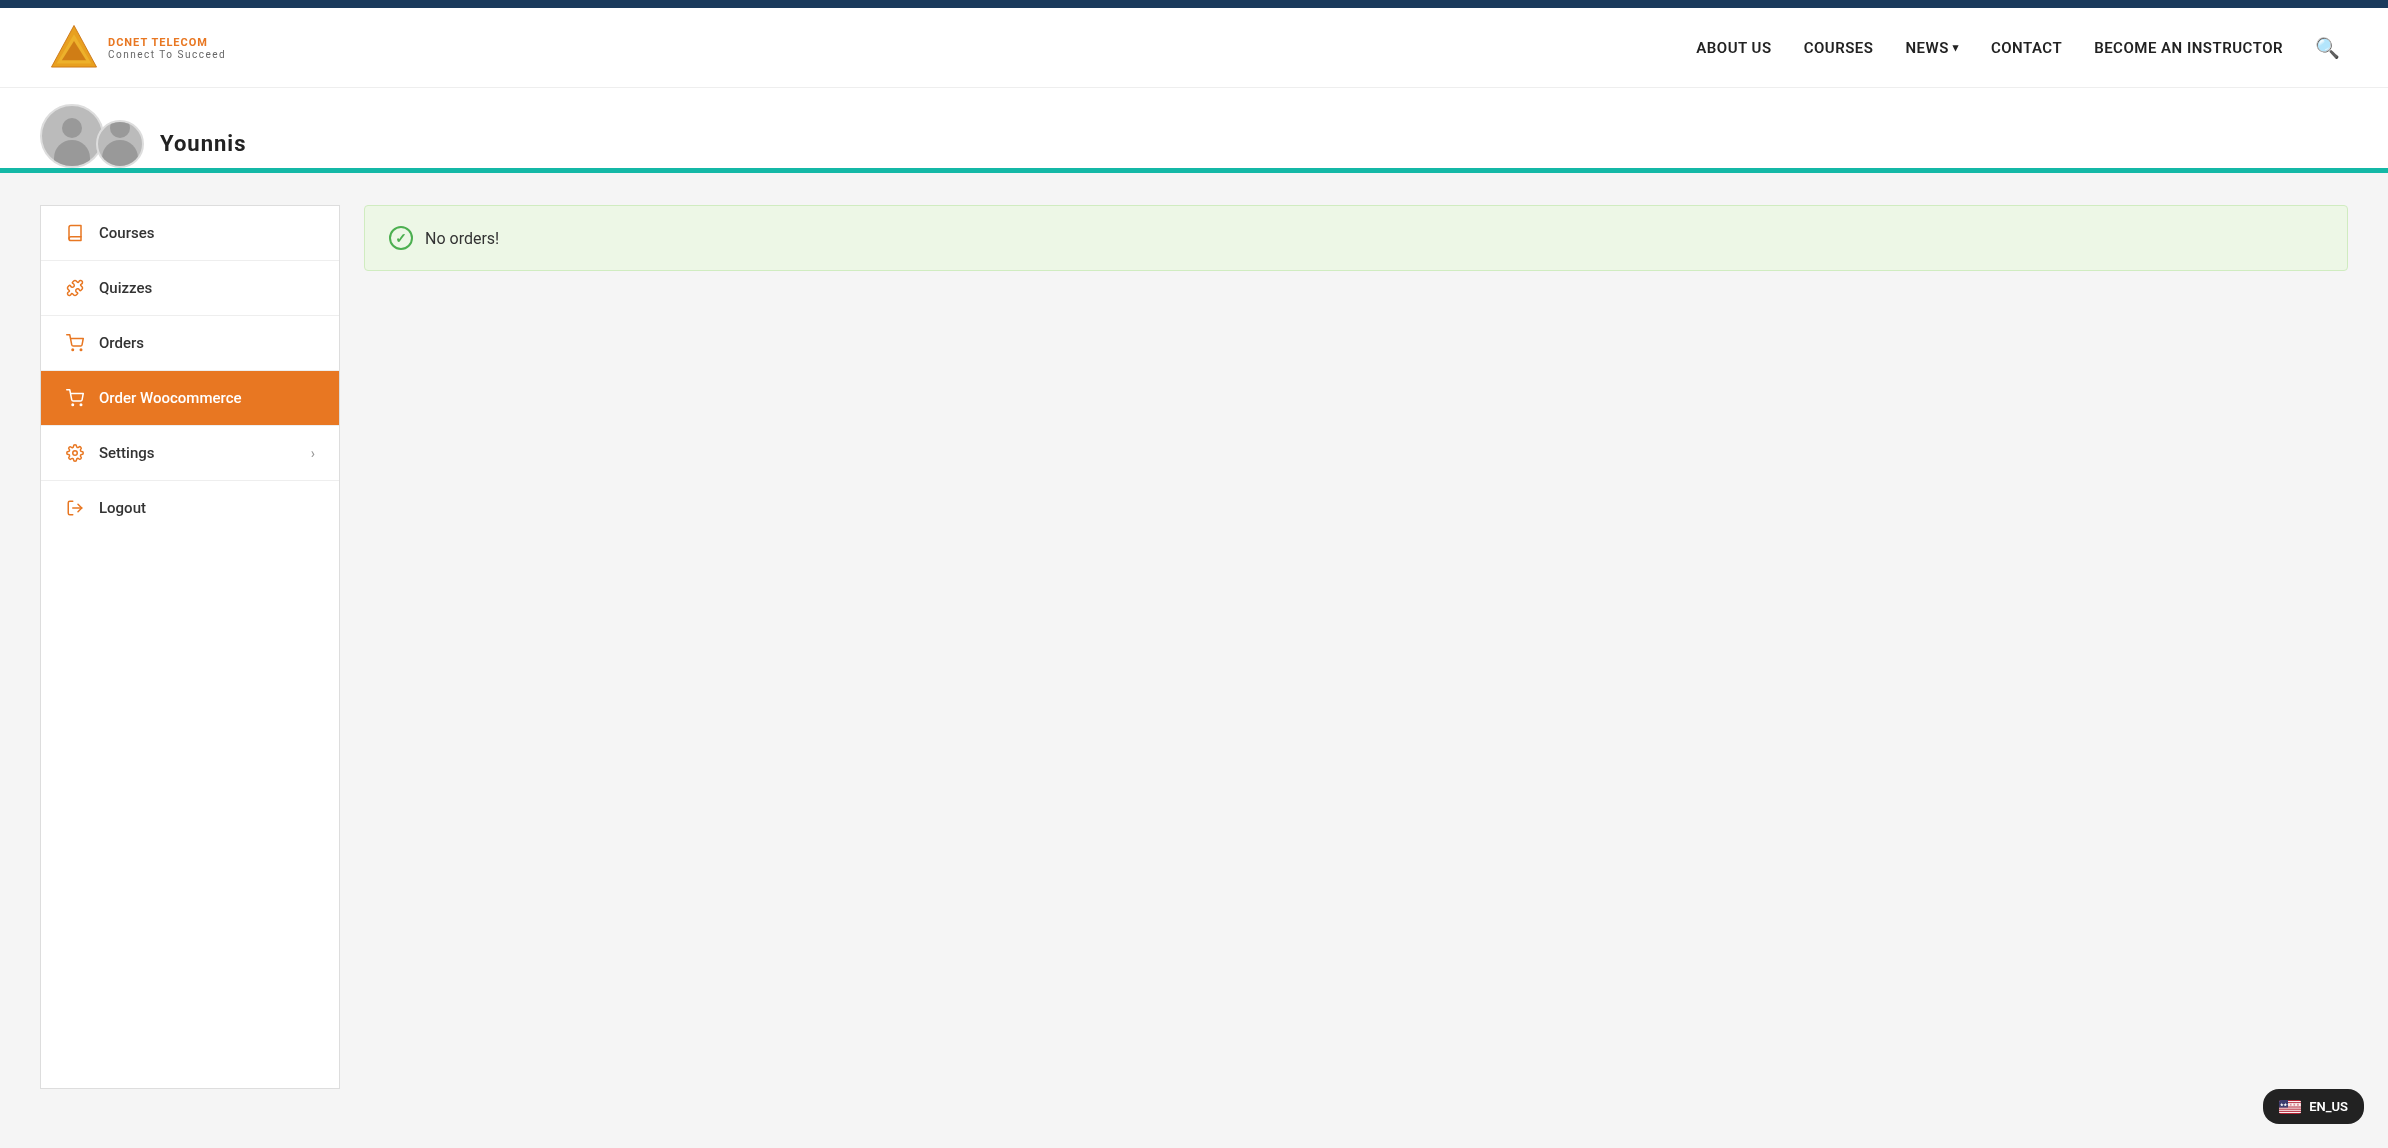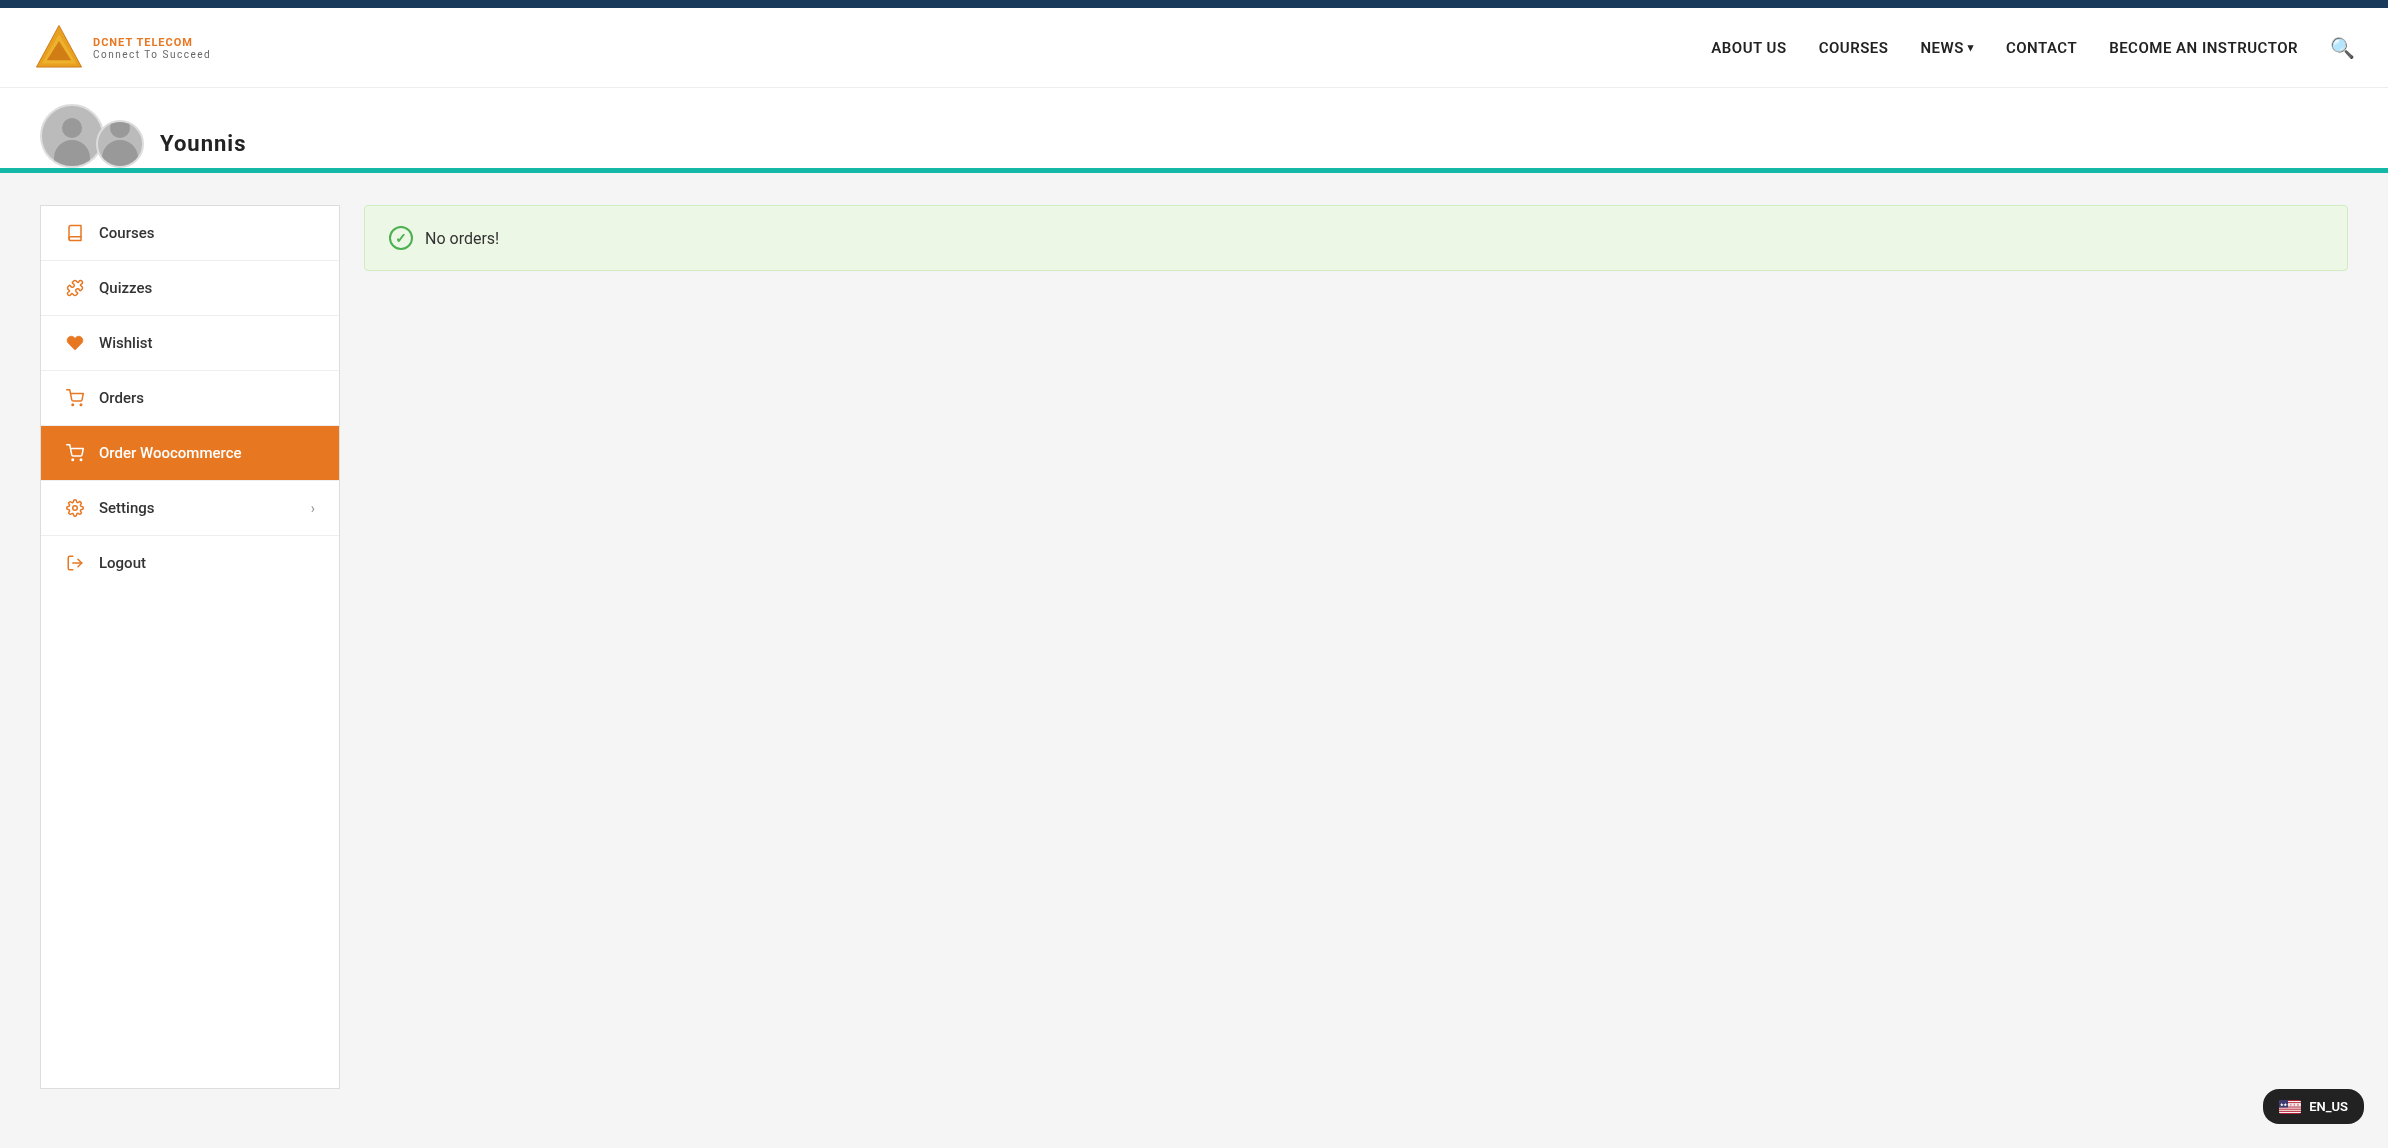--- a/index.html
+++ b/index.html
@@ -11,21 +11,21 @@
       background: #1a3a5c;
       width: 100%;
     }
 
     
     .header {
       background: #fff;
       display: flex;
       align-items: center;
       justify-content: space-between;
-      padding: 0 33px;
+      padding: 0 48px;
       height: 80px;
       border-bottom: 1px solid #eee;
     }
     .logo-area {
       display: flex;
       align-items: center;
       gap: 8px;
     }
     .logo-text-block {
       display: flex;
@@ -307,28 +307,20 @@
 
     <div class="sidebar-item">
       <span class="sidebar-icon">
         <svg width="18" height="18" viewBox="0 0 24 24" fill="none" stroke="currentColor" stroke-width="2" stroke-linecap="round" stroke-linejoin="round">
           <path d="M19.439 7.85c-.049.322.059.648.289.878l1.568 1.568c.47.47.706 1.087.706 1.704s-.235 1.233-.706 1.704l-1.611 1.611a.98.98 0 0 1-.837.276c-.47-.07-.802-.48-.968-.928a2.501 2.501 0 1 0-3.214 3.214c.448.166.858.497.928.968a.979.979 0 0 1-.276.837l-1.61 1.61a2.404 2.404 0 0 1-3.407 0l-1.568-1.568a1.026 1.026 0 0 0-.877-.29c-.493.074-.84.504-1.02.968a2.5 2.5 0 1 1-3.237-3.237c.464-.18.894-.527.967-1.02a1.026 1.026 0 0 0-.289-.877l-1.568-1.568A2.402 2.402 0 0 1 1.998 12c0-.617.236-1.234.706-1.704L4.23 8.77c.24-.24.581-.353.917-.303.515.077.877.528 1.073 1.01a2.5 2.5 0 1 0 3.259-3.259c-.482-.196-.933-.558-1.01-1.073-.05-.336.062-.676.303-.917l1.525-1.525A2.402 2.402 0 0 1 12 2c.617 0 1.234.236 1.704.706l1.568 1.568c.23.23.556.338.877.29.493-.074.84-.504 1.02-.968a2.5 2.5 0 1 1 3.237 3.237c-.464.18-.894.527-.967 1.017z"></path>
         </svg>
       </span>
       <span>Quizzes</span>
     </div>
 
-    <div class="sidebar-item">
-      <span class="sidebar-icon">
-        <svg width="18" height="18" viewBox="0 0 24 24" fill="currentColor" stroke="currentColor" stroke-width="1">
-          <path d="M20.84 4.61a5.5 5.5 0 0 0-7.78 0L12 5.67l-1.06-1.06a5.5 5.5 0 0 0-7.78 7.78l1.06 1.06L12 21.23l7.78-7.78 1.06-1.06a5.5 5.5 0 0 0 0-7.78z"></path>
-        </svg>
-      </span>
-      <span>Wishlist</span>
-    </div>
 
     <div class="sidebar-item">
       <span class="sidebar-icon">
         <svg width="18" height="18" viewBox="0 0 24 24" fill="none" stroke="currentColor" stroke-width="2" stroke-linecap="round" stroke-linejoin="round">
           <circle cx="9" cy="21" r="1"></circle>
             <circle cx="20" cy="21" r="1"></circle>
             <path d="M1 1h4l2.68 13.39a2 2 0 0 0 2 1.61h9.72a2 2 0 0 0 2-1.61L23 6H6"></path>
         </svg>
       </span>
       <span>Orders</span>

